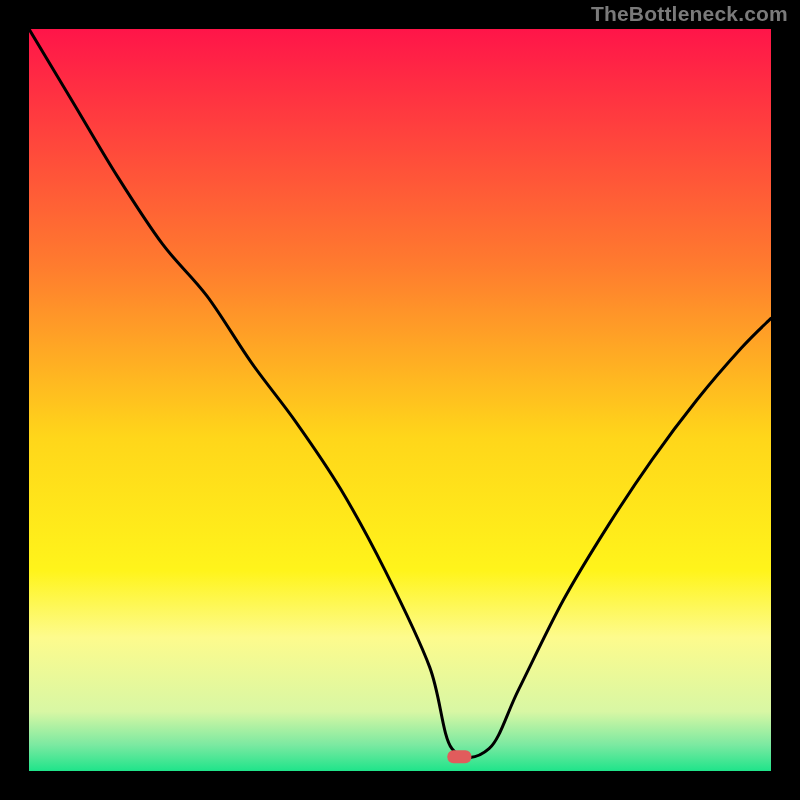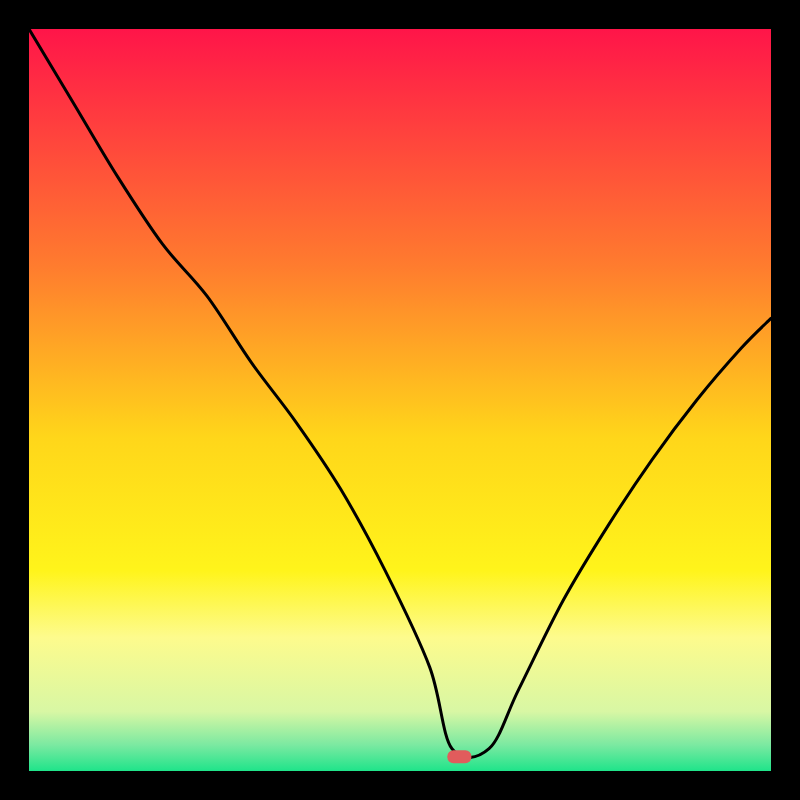--- a/index.html
+++ b/index.html
@@ -36,20 +36,21 @@
   .plot svg {
     display: block;
     width: 742px;
     height: 742px;
   }
 </style>
 </head>
 <body>
 
 <div class="frame">
+  <div class="watermark">TheBottleneck.com</div>
   <div class="plot">
     <svg viewBox="0 0 742 742">
       <defs>
         <linearGradient id="heat" x1="0" y1="0" x2="0" y2="1">
             <stop offset="0%" stop-color="#ff1549"></stop>
             <stop offset="32%" stop-color="#ff7c2e"></stop>
             <stop offset="55.00000000000001%" stop-color="#ffd61a"></stop>
             <stop offset="73%" stop-color="#fff41b"></stop>
             <stop offset="82%" stop-color="#fdfb8d"></stop>
             <stop offset="92%" stop-color="#d8f7a4"></stop>

